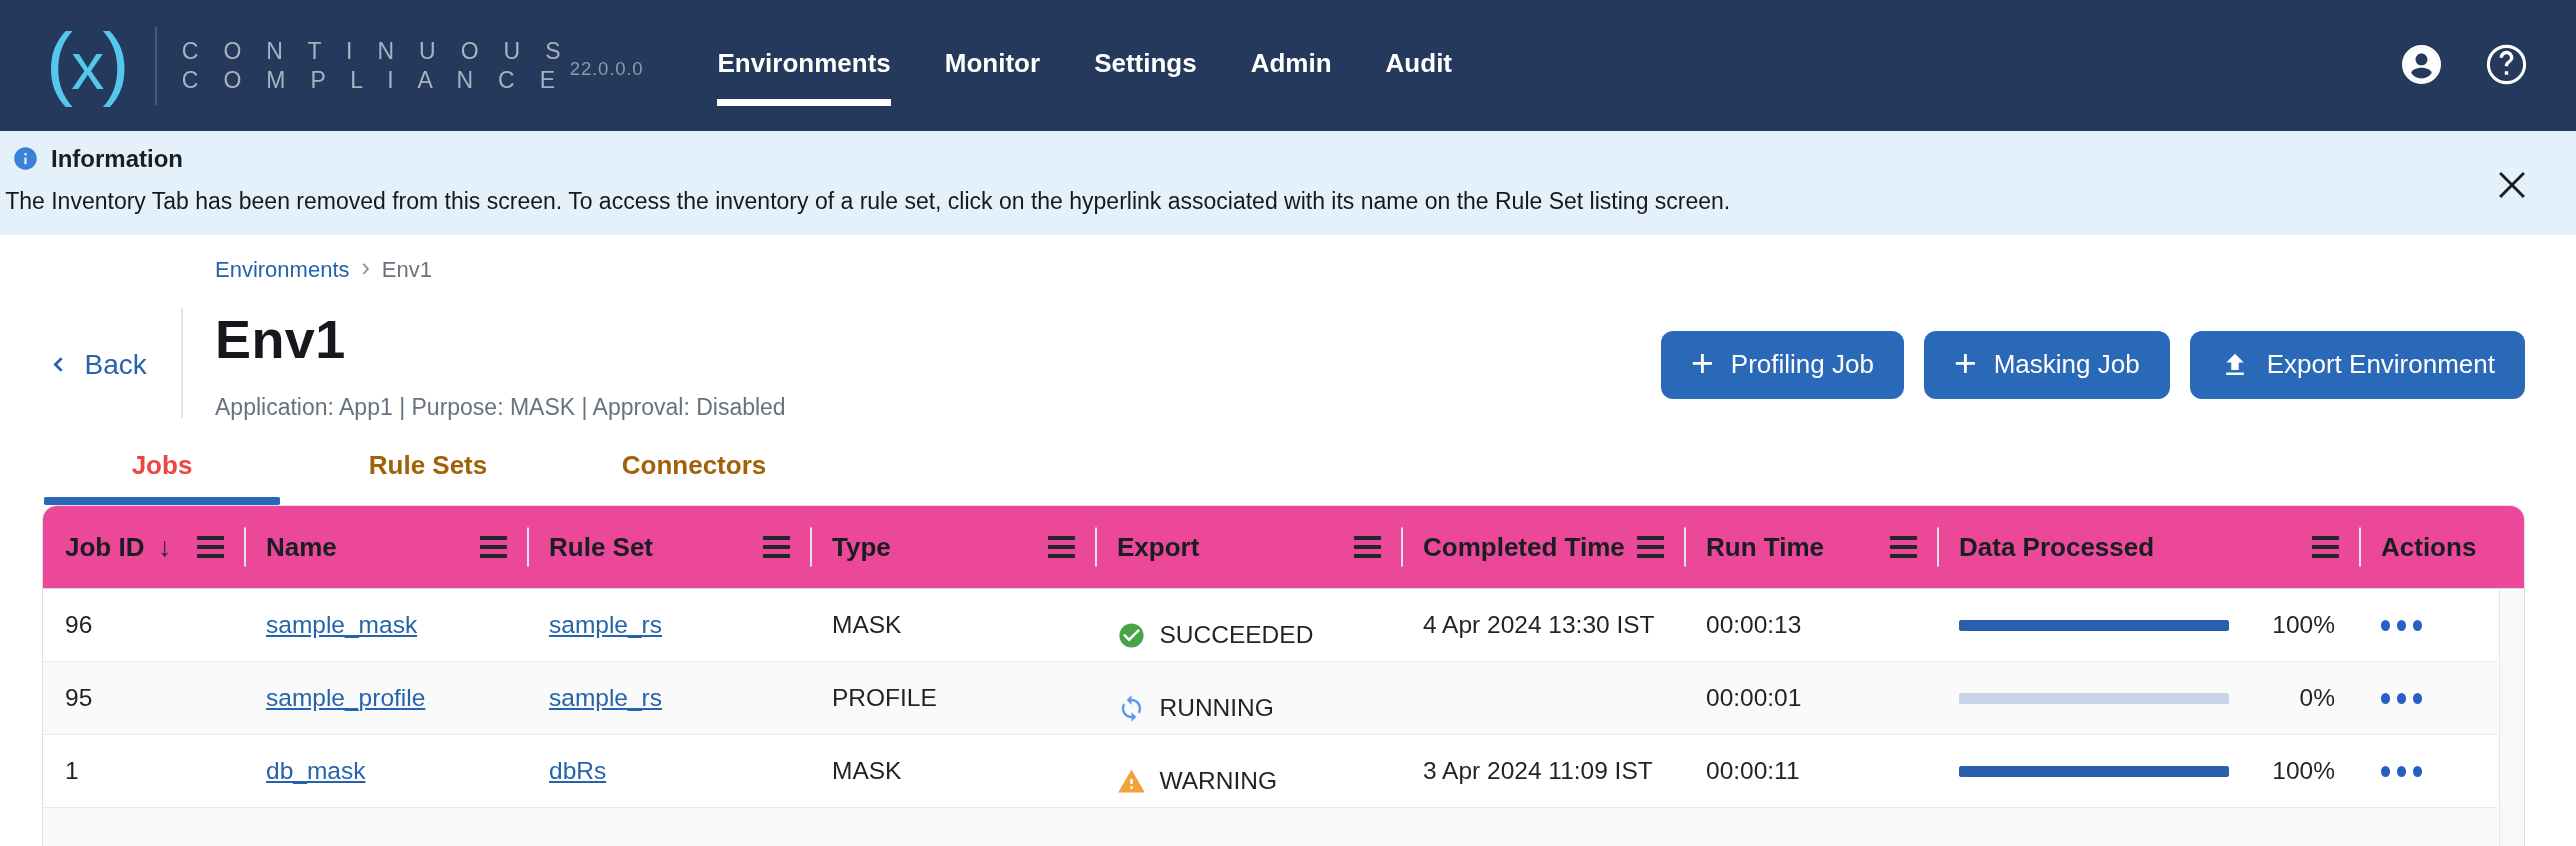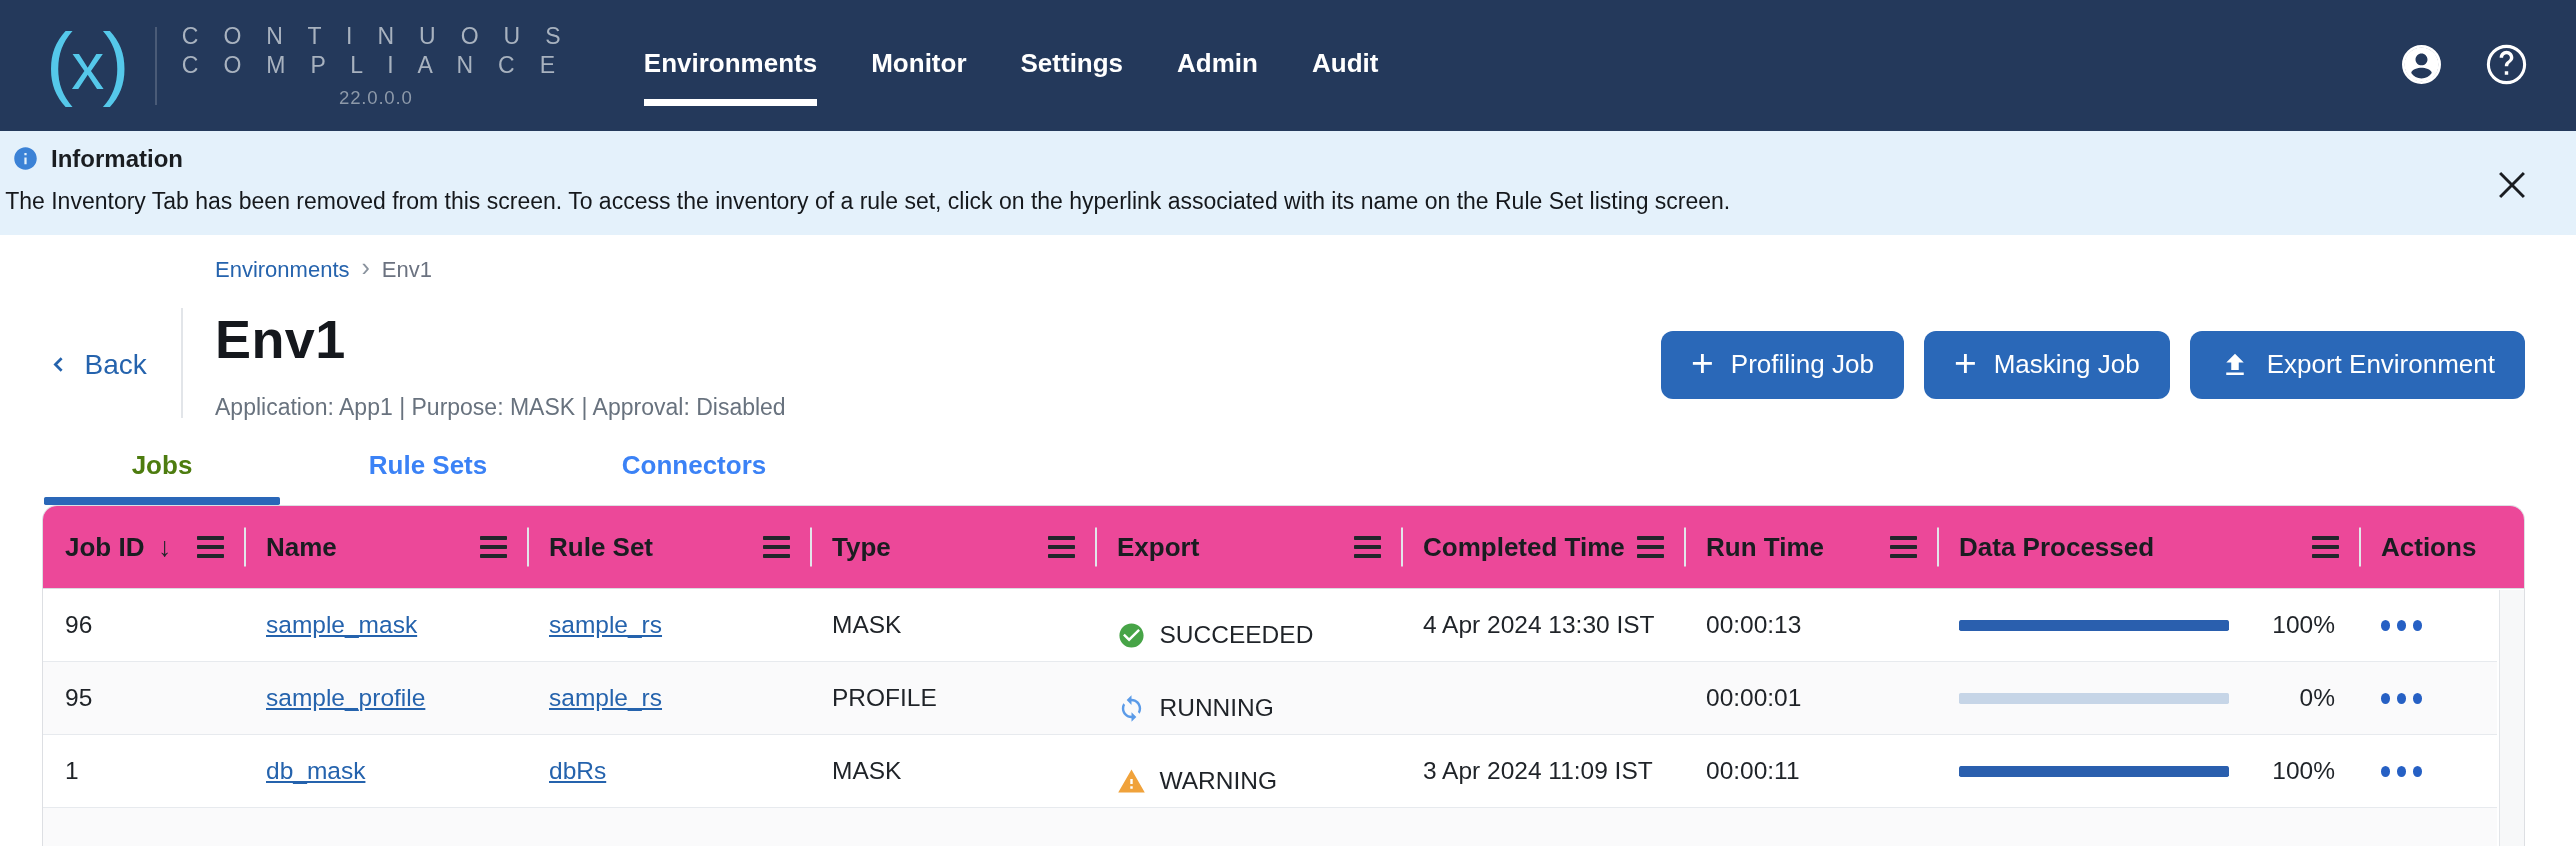--- a/index.html
+++ b/index.html
@@ -5,21 +5,21 @@
   * { margin:0; padding:0; box-sizing:border-box; }
   html,body { width:2576px; height:846px; overflow:hidden; background:#fff;
     font-family:"Liberation Sans", sans-serif; }
 
   
   .topnav { height:131px; background:#24395B; display:flex; align-items:center; padding-left:46px; }
   .logo-mark { color:#55C8EA; font-size:69px; font-weight:300; letter-spacing:-3.4px; line-height:1; display:flex; align-items:center; }
   .logo-mark .paren { font-size:81px; font-weight:200; position:relative; top:-3.4px;}
   .logo-mark .lx { font-size:66px; font-weight:400; margin:0 1.7px; }
   .nav-sep { width:1.7px; height:78px; background:#4A5B77; margin:0 25px 0 29px; }
-  .brand { display:flex; flex-direction:column; align-items:center; }
+  .brand { display:flex; flex-direction:row; align-items:center; }
   .brand-lines { color:#A8B2BF; font-size:23px; letter-spacing:9.3px; line-height:1.25; white-space:nowrap; }
   .brand-version { color:#8D99A9; font-size:18.6px; margin-top:6.8px; letter-spacing:0.8px; }
   .nav-items { display:flex; gap:54px; margin-left:74px; margin-top:0; }
   .nav-item { color:#FFFFFF; font-size:26px; font-weight:bold; position:relative; padding-bottom:5px; cursor:pointer; }
   .nav-item.active::after { content:''; position:absolute; left:0; right:0; bottom:-22px; height:6.8px; background:#FFFFFF; }
   .nav-right { margin-left:auto; display:flex; gap:44px; margin-right:49px; }
   .nav-right svg { width:41px; height:41px; fill:#FFFFFF; cursor:pointer; }
 
   
   .banner { height:104px; background:#E4F1FB; position:relative; padding:13.5px 101px 0 12px; }
@@ -45,23 +45,23 @@
   .page-title { font-size:54px; font-weight:600; color:#15181D; letter-spacing:0.4px; }
   .page-subtitle { font-size:23px; color:#68727E; margin-top:24px; }
   .head-buttons { margin-left:auto; margin-right:51px; align-self:center; display:flex; gap:20px; }
   .btn { background:#2A68B8; color:#fff; border:none; border-radius:12px; height:68px; padding:0 30px;
     font-size:26px; font-family:inherit; display:flex; align-items:center; gap:17px; cursor:pointer; }
   .btn .plus { font-size:39px; font-weight:200; line-height:1; position:relative; top:-2.5px; }
   .btn svg { width:30px; height:30px; fill:#fff; }
 
   
   .tabs { display:flex; margin:29px 0 0 44px; gap:30px; }
-  .tab { width:236px; text-align:center; font-size:26px; font-weight:bold; color:#3b82f6;
+  .tab { width:236px; text-align:center; font-size:26px; font-weight:bold; color:#a16207;
     padding-bottom:24px; cursor:pointer; position:relative; }
-  .tab.active { color:#4d7c0f;text-align:center; }
+  .tab.active { color:#ef4444;text-align:center; }
   .tab.active::after { content:''; position:absolute; left:0; right:0; bottom:0; height:7.6px; background:#2A67B8; border-radius:1.7px; }
 
   
   .table-card { margin:0 51px 0 42px; border:1.7px solid #DDDFE3; border-bottom:none; border-radius:15px 15px 0 0;
     position:relative; height:363px; overflow:hidden; background:#fff; }
   .thead { display:grid; grid-template-columns:201px 283px 283px 285px 306px 283px 253px 422px 1fr;
     height:83px; background:#ec4899; border-bottom:1.7px solid #D9DCE0; align-items:center; }
   .th { position:relative; height:100%; display:flex; align-items:center; padding-left:22px;
     font-size:26px; font-weight:bold; color:#1A1D21; }
   .th + .th::before { content:''; position:absolute; left:0; top:50%; transform:translateY(-50%);

